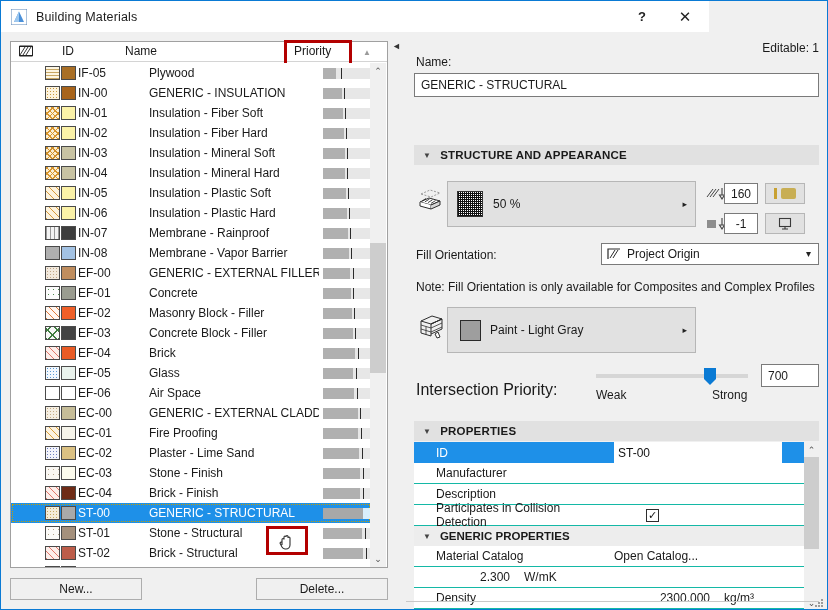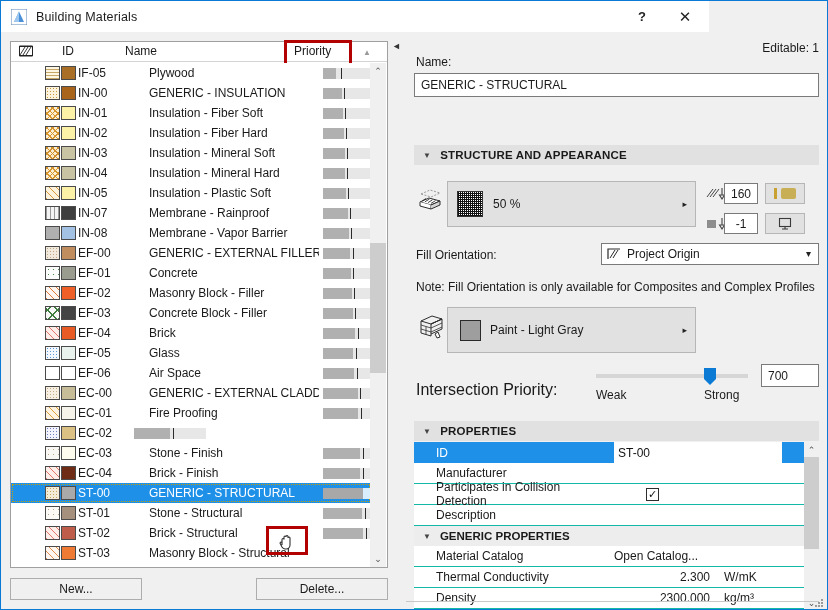--- a/index.html
+++ b/index.html
@@ -266,21 +266,21 @@
   #paint-arrow { position: absolute; right: 8px; top: 17px; font-size: 9px; color: #222; }
 
   #ip-label { position: absolute; left: 10px; top: 340px; font-size: 16px; }
   #ip-slider { position: absolute; left: 190px; top: 333px; width: 152px; height: 4px; background: #d6d6d6; }
   #ip-thumb {
     position: absolute; left: 108px; top: -6px;
     width: 12px; height: 17px; background: #0a7ad4;
     clip-path: polygon(0 0, 100% 0, 100% 65%, 50% 100%, 0 65%);
   }
   #ip-weak { position: absolute; left: 190px; top: 347px; font-size: 12px; }
-  #ip-strong { position: absolute; left: 298px; top: 347px; font-size: 12px; }
+  #ip-strong { position: absolute; left: 306px; top: 347px; font-size: 12px; }
   #ip-field {
     position: absolute; left: 355px; top: 323px;
     width: 58px; height: 23px;
     background: #fff; border: 1px solid #7a7a7a;
     display: flex; align-items: center; padding-left: 6px; font-size: 12px;
   }
 
   #sec-properties { top: 380px; }
 
   #prop-table {
@@ -438,20 +438,30 @@
             <span class="sw sw-hatch" style="background-color: rgb(253, 243, 221); background-image: repeating-linear-gradient(45deg, rgb(215, 154, 59) 0px, rgb(215, 154, 59) 1.2px, transparent 1.2px, transparent 5px);"></span>
             <span class="sw sw-color" style="background: rgb(251, 242, 168);"></span>
             <span class="cell-id">IN-05</span>
             <span class="cell-name">Insulation - Plastic Soft</span>
             <span class="pri-track">
               <span class="pri-fill" style="width: 32%;"></span>
               <span class="pri-mark" style="left: 35%;"></span>
             </span>
           </div>
           <div class="row">
+            <span class="sw sw-hatch" style="background-color: rgb(253, 243, 221); background-image: repeating-linear-gradient(45deg, rgb(215, 154, 59) 0px, rgb(215, 154, 59) 1.2px, transparent 1.2px, transparent 5px);"></span>
+            <span class="sw sw-color" style="background: rgb(251, 242, 168);"></span>
+            <span class="cell-id">IN-06</span>
+            <span class="cell-name">Insulation - Plastic Hard</span>
+            <span class="pri-track">
+              <span class="pri-fill" style="width: 33%;"></span>
+              <span class="pri-mark" style="left: 36%;"></span>
+            </span>
+          </div>
+          <div class="row">
             <span class="sw sw-hatch" style="background-color: rgb(243, 243, 243); background-image: repeating-linear-gradient(90deg, rgb(154, 154, 154) 0px, rgb(154, 154, 154) 1px, transparent 1px, transparent 4px);"></span>
             <span class="sw sw-color" style="background: rgb(62, 62, 62);"></span>
             <span class="cell-id">IN-07</span>
             <span class="cell-name">Membrane - Rainproof</span>
             <span class="pri-track">
               <span class="pri-fill" style="width: 35%;"></span>
               <span class="pri-mark" style="left: 38%;"></span>
             </span>
           </div>
           <div class="row">
@@ -551,20 +561,21 @@
             <span class="cell-name">Fire Proofing</span>
             <span class="pri-track">
               <span class="pri-fill" style="width: 49%;"></span>
               <span class="pri-mark" style="left: 53%;"></span>
             </span>
           </div>
           <div class="row">
             <span class="sw sw-hatch" style="background-color: rgb(243, 244, 251); background-image: radial-gradient(rgb(111, 127, 192) 0.6px, transparent 0.7px); background-size: 3px 3px;"></span>
             <span class="sw sw-color" style="background: rgb(219, 193, 131);"></span>
             <span class="cell-id">EC-02</span>
+            <span class="cell-name">Plaster - Lime Sand</span>
             <span class="pri-track">
               <span class="pri-fill" style="width: 50%;"></span>
               <span class="pri-mark" style="left: 54%;"></span>
             </span>
           </div>
           <div class="row">
             <span class="sw sw-hatch" style="background-color: rgb(249, 247, 243); background-image: radial-gradient(rgb(185, 168, 142) 0.7px, transparent 0.8px); background-size: 5px 5px;"></span>
             <span class="sw sw-color" style="background: rgb(252, 251, 237);"></span>
             <span class="cell-id">EC-03</span>
             <span class="cell-name">Stone - Finish</span>
@@ -753,39 +764,38 @@
               <span class="prop-name">ID</span>
               <span class="prop-val" style="padding-left: 4px;">ST-00</span>
               <span class="prop-unit"></span>
             </div>
             <div class="prop-row">
               <span class="prop-name">Manufacturer</span>
               <span class="prop-val"></span>
               <span class="prop-unit"></span>
             </div>
             <div class="prop-row">
-              <span class="prop-name">Participates in Collision Detection</span>
-              <span class="check">✓</span>
-            </div>
-            <div class="prop-row">
               <span class="prop-name">Description</span>
               <span class="prop-val"></span>
               <span class="prop-unit"></span>
+            </div>
+            <div class="prop-row">
+              <span class="prop-name">Participates in Collision Detection</span>
+              <span class="check">✓</span>
             </div>
             <div class="prop-group">
               <span class="tri">▼</span>
               <span>GENERIC PROPERTIES</span>
             </div>
             <div class="prop-row">
               <span class="prop-name">Material Catalog</span>
               <span class="prop-val">Open Catalog...</span>
               <span class="prop-unit"></span>
             </div>
             <div class="prop-row">
-              <span class="prop-name">Thermal Conductivity</span>
               <span class="prop-val num">2.300</span>
               <span class="prop-unit">W/mK</span>
             </div>
             <div class="prop-row">
               <span class="prop-name">Density</span>
               <span class="prop-val num">2300.000</span>
               <span class="prop-unit">kg/m³</span>
             </div>
           </div>
         <div id="prop-scroll">

